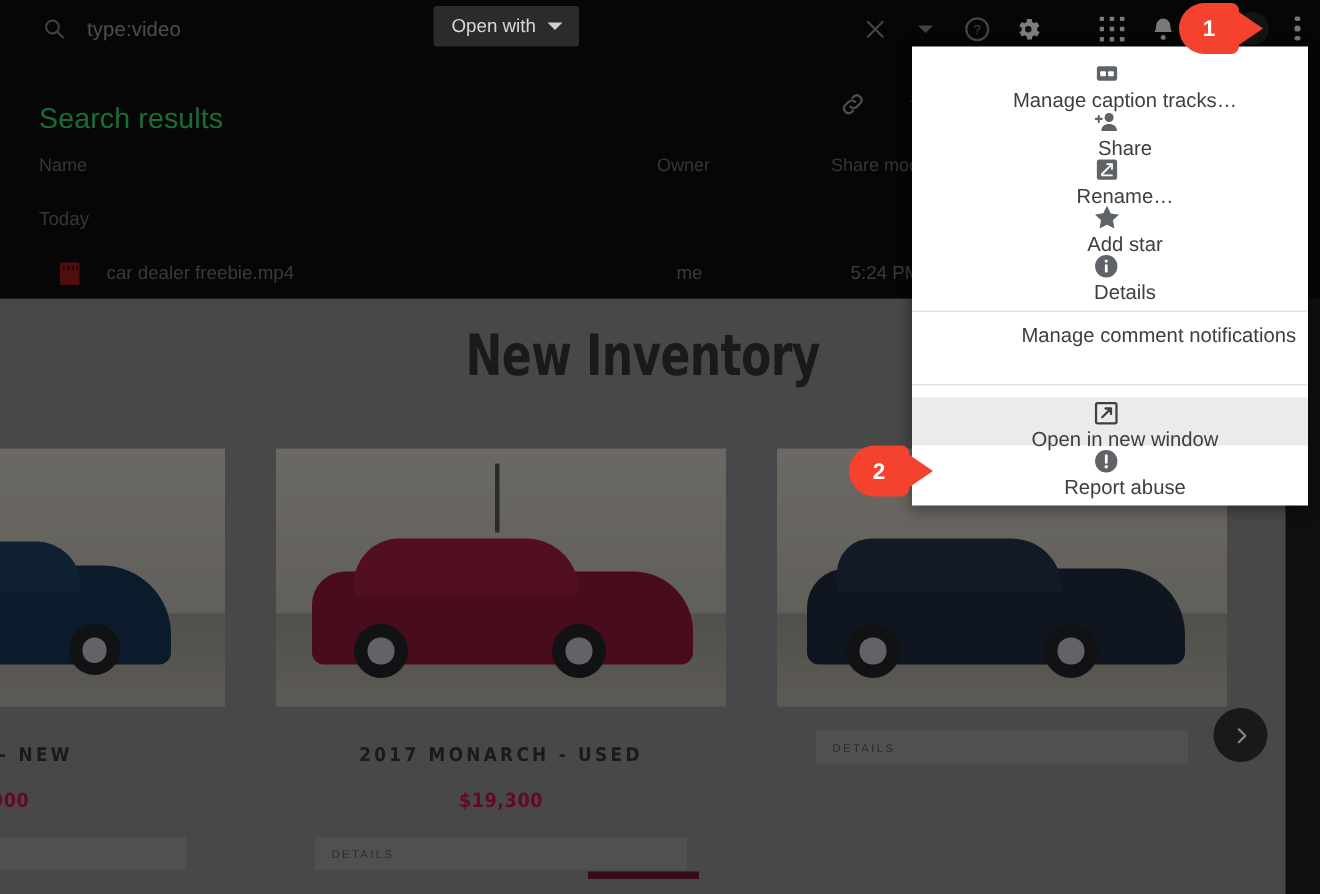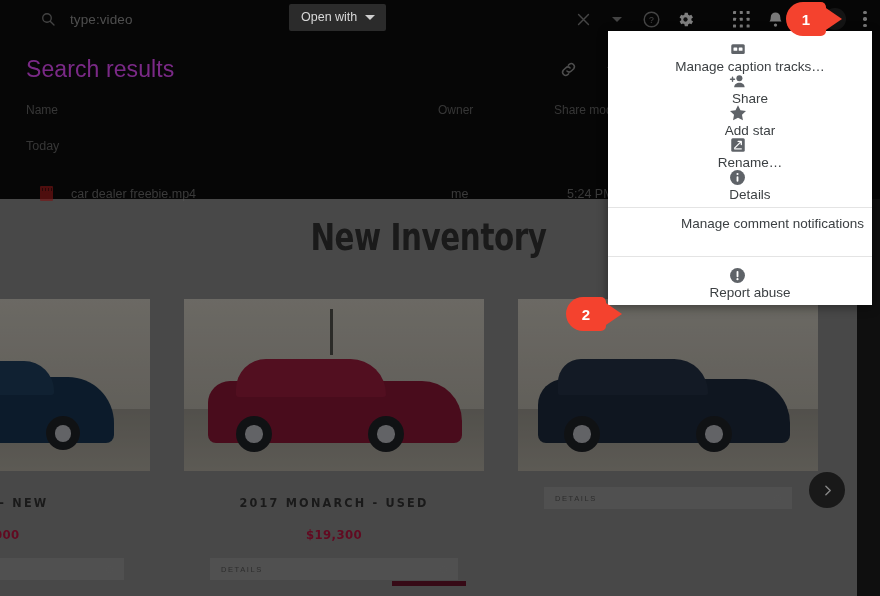--- a/index.html
+++ b/index.html
@@ -12,21 +12,21 @@
   .app { position: relative; width: 880px; height: 596px; overflow: hidden; background: #1a1a1a; }
 
   
   .viewer { position: absolute; inset: 0; background: #1a1a1a; }
 
   
   .toolbar {
     position: absolute; top: 0; left: 0; right: 0; height: 38px;
     display: flex; align-items: center;
   }
-  .search-wrap { display: flex; align-items: center; gap: 14px; padding-left: 40px; width: 430px; }
+  .search-wrap { display: flex; align-items: center; gap: 14px; padding-left: 28px; width: 430px; }
   .search-icon { width: 16px; height: 16px; flex: none; opacity: .30; }
   .search-icon svg { display: block; }
   .search-text {
     font-size: 13.5px; color: #7a7a7a; opacity: .62; letter-spacing: .1px;
     white-space: nowrap;
   }
   .openwith-chip {
     position: absolute; left: 289px; top: 4px;
     background: #2b2b2b; color: #d8d8d8;
     font-size: 12.5px; padding: 6px 11px 7px 12px; border-radius: 2px;
@@ -50,40 +50,40 @@
   }
   .plus-chip::after {
     content: ""; position: absolute; bottom: -5px; left: 6px;
     border-left: 5px solid transparent; border-right: 5px solid transparent;
     border-top: 5px solid #f1f1f1;
   }
   .avatar-circ { width: 22px; height: 22px; border-radius: 50%; background: #555; opacity: .6; }
 
   
   .results-title {
-    position: absolute; left: 26px; top: 56px;
-    font-size: 23px; color: #d946ef; opacity: .55; letter-spacing: .1px;
+    position: absolute; left: 26px; top: 69px;
+    font-size: 19px; color: #22c55e; opacity: .55; letter-spacing: .1px;
   }
   .results-actions { position: absolute; right: 255px; top: 60px; display: flex; gap: 26px; opacity: .33; }
   .results-actions svg { display: block; }
 
   .col-heads {
     position: absolute; left: 26px; top: 103px; right: 240px;
     font-size: 12px; color: #5e5e5e; opacity: .55;
   }
   .col-name { position: absolute; left: 0; }
   .col-owner { position: absolute; left: 412px; }
   .col-mod { position: absolute; left: 528px; }
   .group-today {
     position: absolute; left: 26px; top: 139px;
     font-size: 12.5px; color: #5e5e5e; opacity: .55;
   }
   .file-row {
     position: absolute; left: 18px; top: 175px; right: 0; height: 26px;
-    display: flex; align-items: flex-end; font-size: 12.5px; color: #5a5a5a; opacity: .62;
+    display: flex; align-items: flex-start; font-size: 12.5px; color: #5a5a5a; opacity: .62;
   }
   .file-ic {
     width: 13px; height: 15px; background: #7a1414; margin-left: 22px; margin-right: 18px;
     position: relative; flex: none; border-radius: 1px;
   }
   .file-ic::before {
     content: ""; position: absolute; top: 2px; left: 1.5px; right: 1.5px; height: 3px;
     background: repeating-linear-gradient(90deg, #3a0a0a 0 1.5px, transparent 1.5px 3px);
   }
   .file-name { width: 380px; }
@@ -388,57 +388,66 @@
           <path d="M7.8 19.4c0-3.8 3-5.9 6.6-5.9s6.6 2.1 6.6 5.9z" fill="#5f6368"></path>
           <path d="M3.2 9.2h5M5.7 6.7v5" stroke="#5f6368" stroke-width="1.8" stroke-linecap="round"></path>
         </svg>
       </span>
       <span>Share</span>
     </div>
 
 
     <div class="mi">
       <span class="ic">
-        <svg width="20" height="20" viewBox="0 0 24 24">
-          <path d="M12 2.6l2.95 6.1 6.65.93-4.83 4.6 1.17 6.6L12 17.7 6.06 20.8l1.17-6.6-4.83-4.6 6.65-.93z" fill="#5f6368"></path>
-        </svg>
-      </span>
-      <span>Add star</span>
-    </div>
-
-    <div class="mi">
-      <span class="ic">
         <svg width="18" height="18" viewBox="0 0 24 24">
           <rect x="3" y="3" width="18" height="18" rx="2" fill="#5f6368"></rect>
           <path d="M7.4 16.2L16.4 7.2M16.4 7.2v4.2M16.4 7.2h-4.2" stroke="#fff" stroke-width="1.7" stroke-linecap="round"></path>
           <path d="M7 17.2h10" stroke="#fff" stroke-width="1.6"></path>
         </svg>
       </span>
       <span>Rename…</span>
     </div>
 
     <div class="mi">
       <span class="ic">
+        <svg width="20" height="20" viewBox="0 0 24 24">
+          <path d="M12 2.6l2.95 6.1 6.65.93-4.83 4.6 1.17 6.6L12 17.7 6.06 20.8l1.17-6.6-4.83-4.6 6.65-.93z" fill="#5f6368"></path>
+        </svg>
+      </span>
+      <span>Add star</span>
+    </div>
+
+    <div class="mi">
+      <span class="ic">
         <svg width="19" height="19" viewBox="0 0 24 24">
           <circle cx="12" cy="12" r="9.4" fill="#5f6368"></circle>
           <circle cx="12" cy="7.6" r="1.35" fill="#fff"></circle>
           <rect x="10.85" y="10.3" width="2.3" height="7" rx="1.1" fill="#fff"></rect>
         </svg>
       </span>
       <span>Details</span>
     </div>
 
     <div class="sep"></div>
 
     <div class="mi noicon">
       <span>Manage comment notifications</span>
     </div>
 
     <div class="sep"></div>
 
+    <div class="mi hl">
+      <span class="ic">
+        <svg width="19" height="19" viewBox="0 0 24 24">
+          <rect x="3.4" y="3.4" width="17.2" height="17.2" rx="1.4" fill="none" stroke="#3c4043" stroke-width="1.9"></rect>
+          <path d="M8.6 15.4L16 8M16 8v4.6M16 8h-4.6" fill="none" stroke="#3c4043" stroke-width="1.9" stroke-linecap="round" stroke-linejoin="round"></path>
+        </svg>
+      </span>
+      <span>Open in new window</span>
+    </div>
 
     <div class="mi">
       <span class="ic">
         <svg width="19" height="19" viewBox="0 0 24 24">
           <circle cx="12" cy="12" r="9.4" fill="#5f6368"></circle>
           <rect x="10.85" y="6.2" width="2.3" height="8" rx="1.1" fill="#fff"></rect>
           <circle cx="12" cy="16.6" r="1.4" fill="#fff"></circle>
         </svg>
       </span>
       <span>Report abuse</span>

